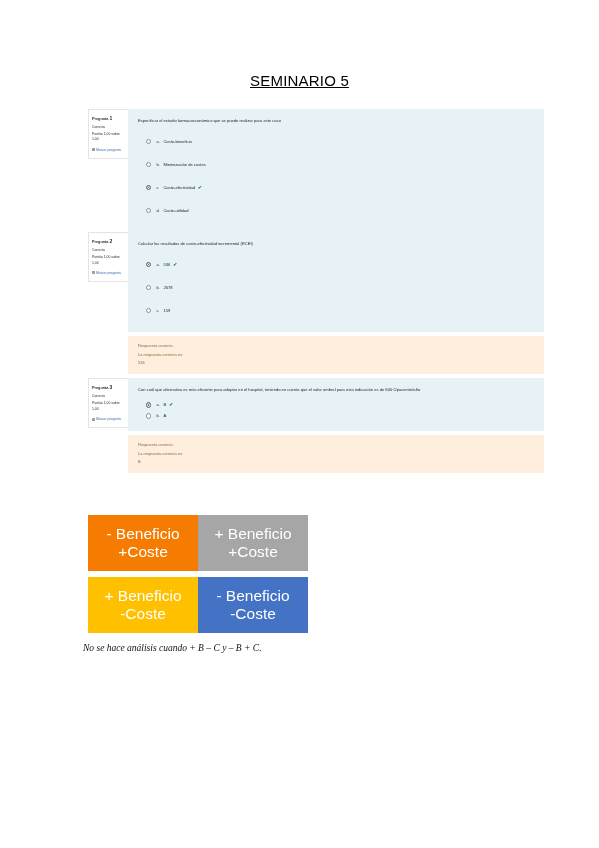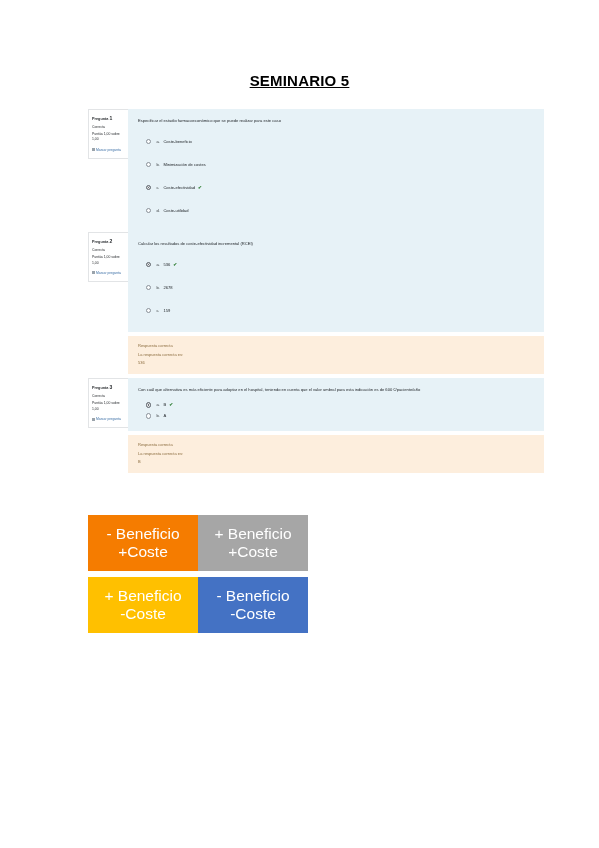--- a/index.html
+++ b/index.html
@@ -21,21 +21,21 @@
     width: 599px;
     height: 848px;
     position: relative;
     background: #ffffff;
   }
 
   
   .doc-title {
     text-align: center;
     font-size: 15px;
-    font-weight: bold;
+    font-weight: normal;
     letter-spacing: 0.2px;
     text-decoration: underline;
     margin: 0;
     padding-top: 72px;
     color: #000000;
   }
 
   
   .quiz {
     margin-top: 20px;
@@ -352,14 +352,15 @@
         <span>+ Beneficio</span>
         <span>-Coste</span>
       </div>
       <div class="quad" id="quad-3" style="background: rgb(68, 114, 196);">
         <span>- Beneficio</span>
         <span>-Coste</span>
       </div>
     </div>
   </div>
 
+  <div class="caption">No se hace análisis cuando + B – C y – B + C.</div>
 
 </div>
 
 </body></html>

